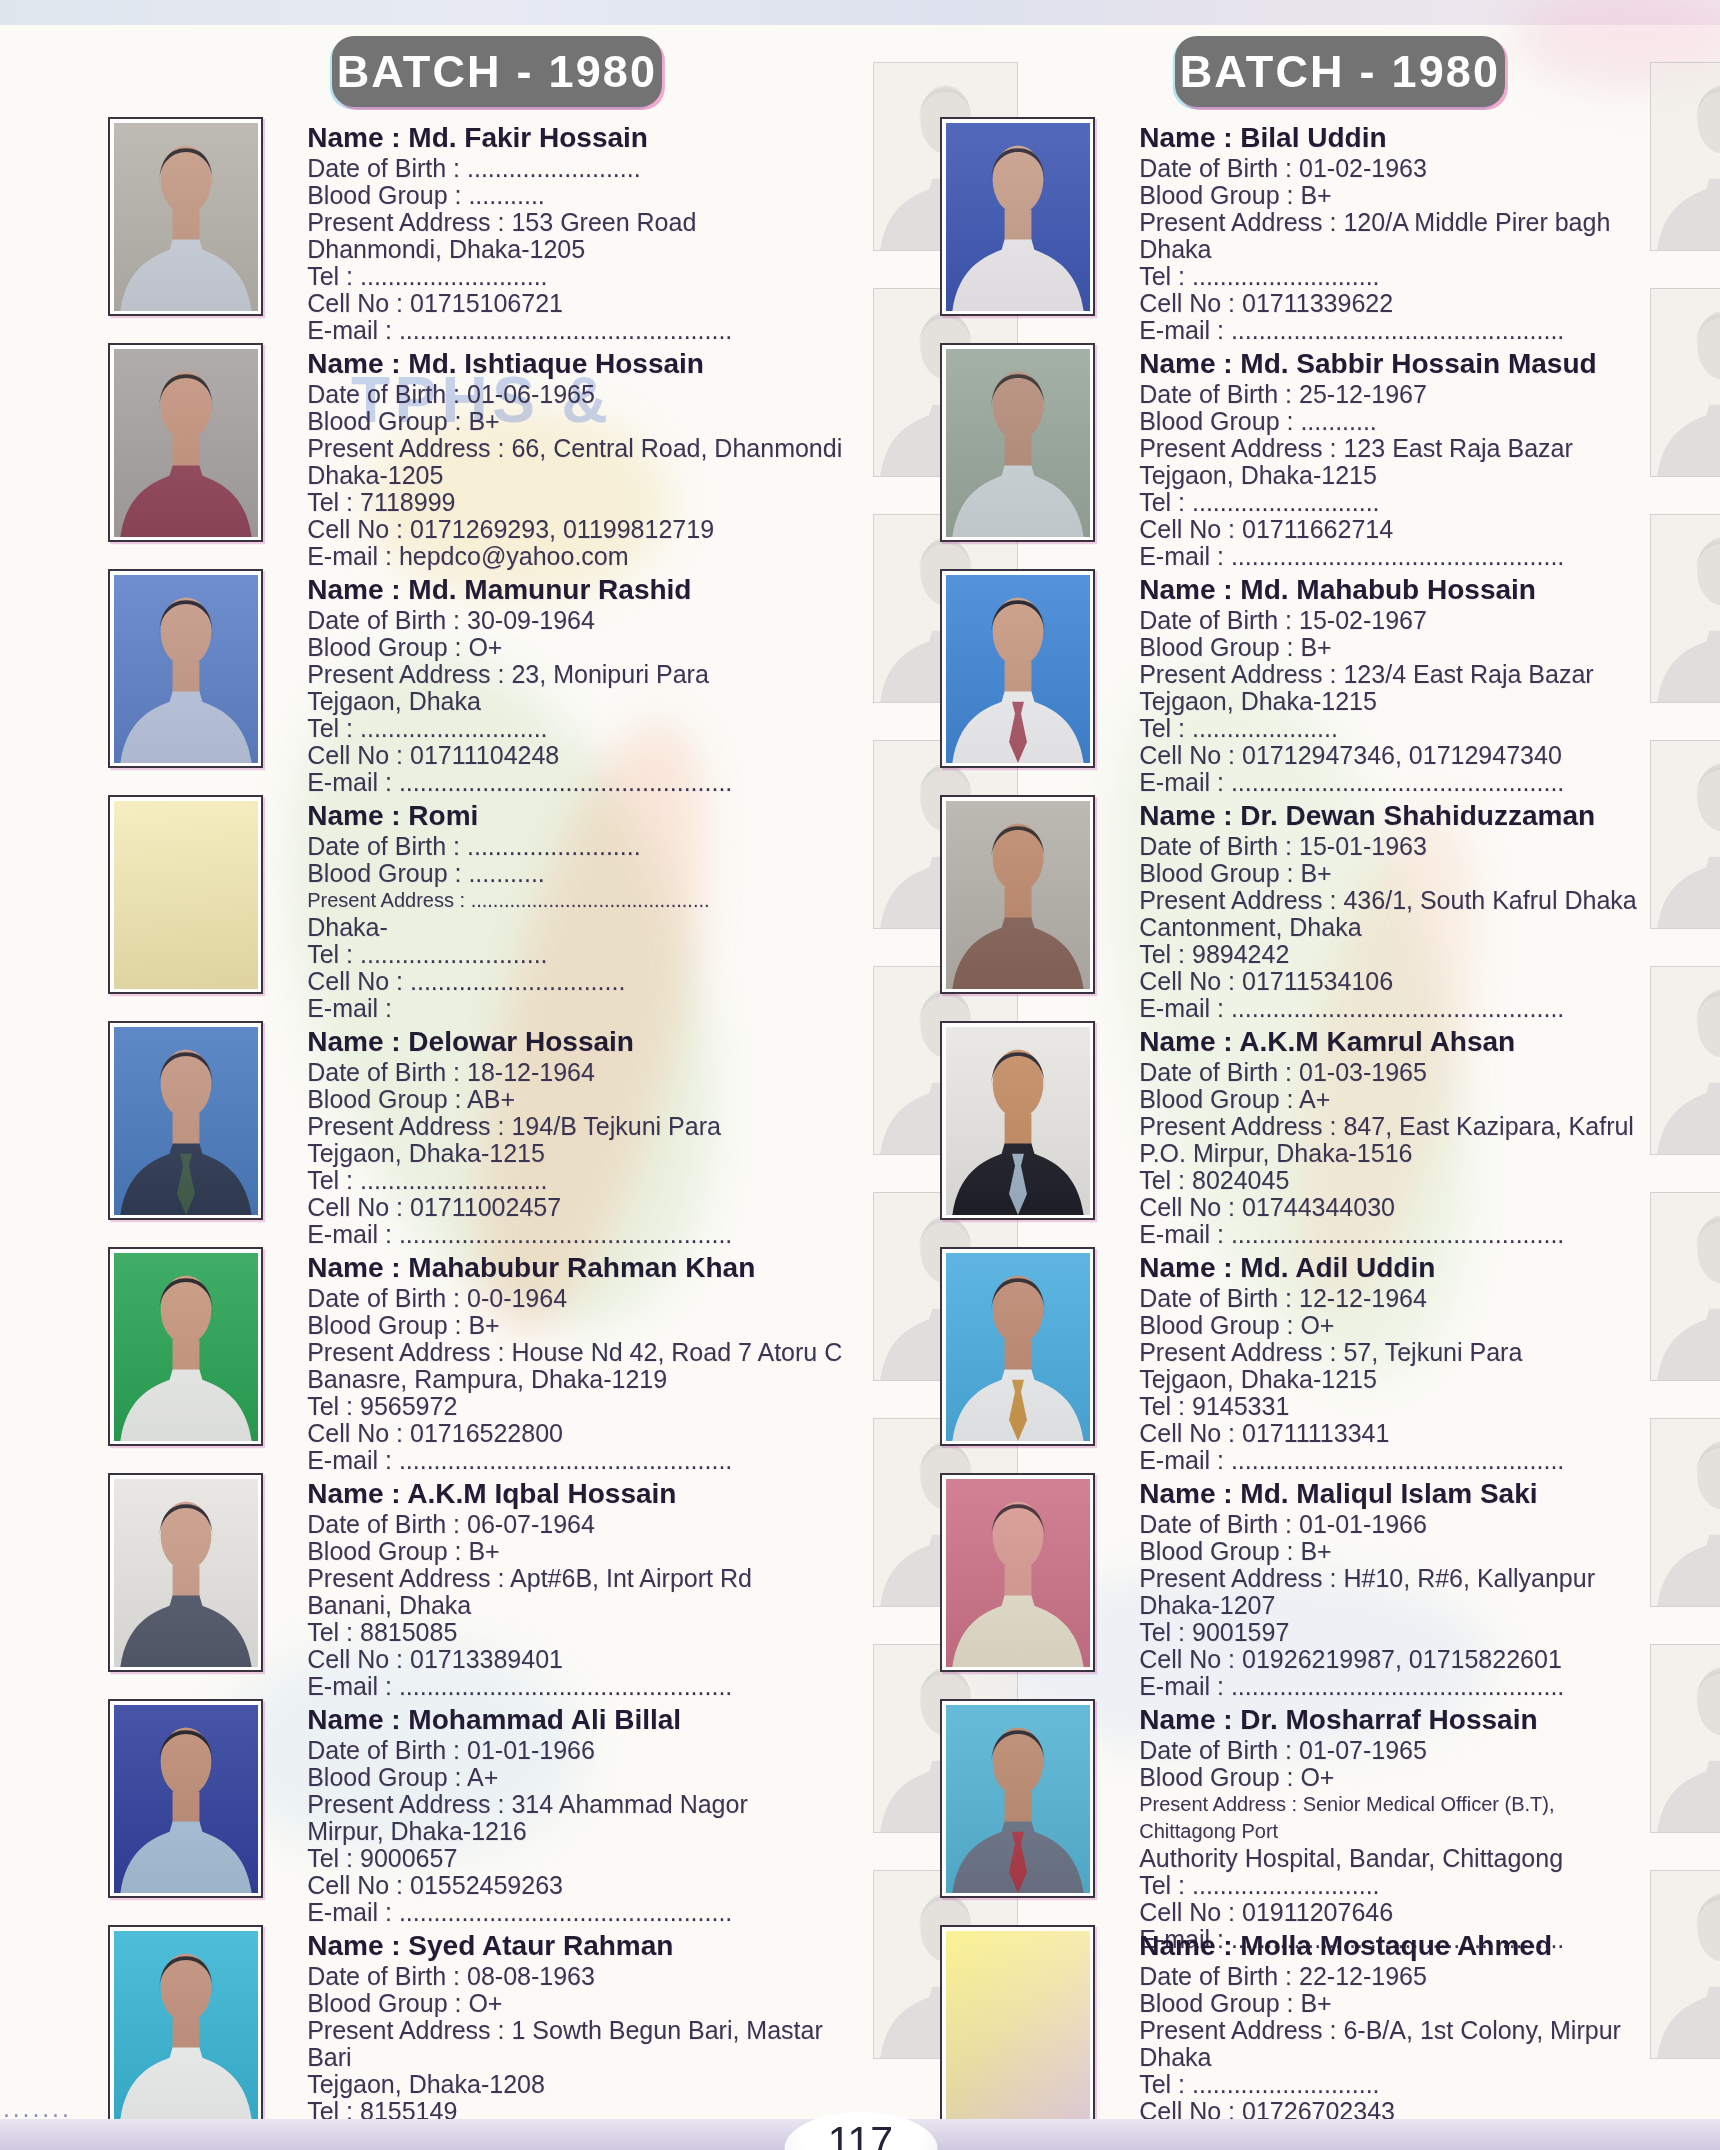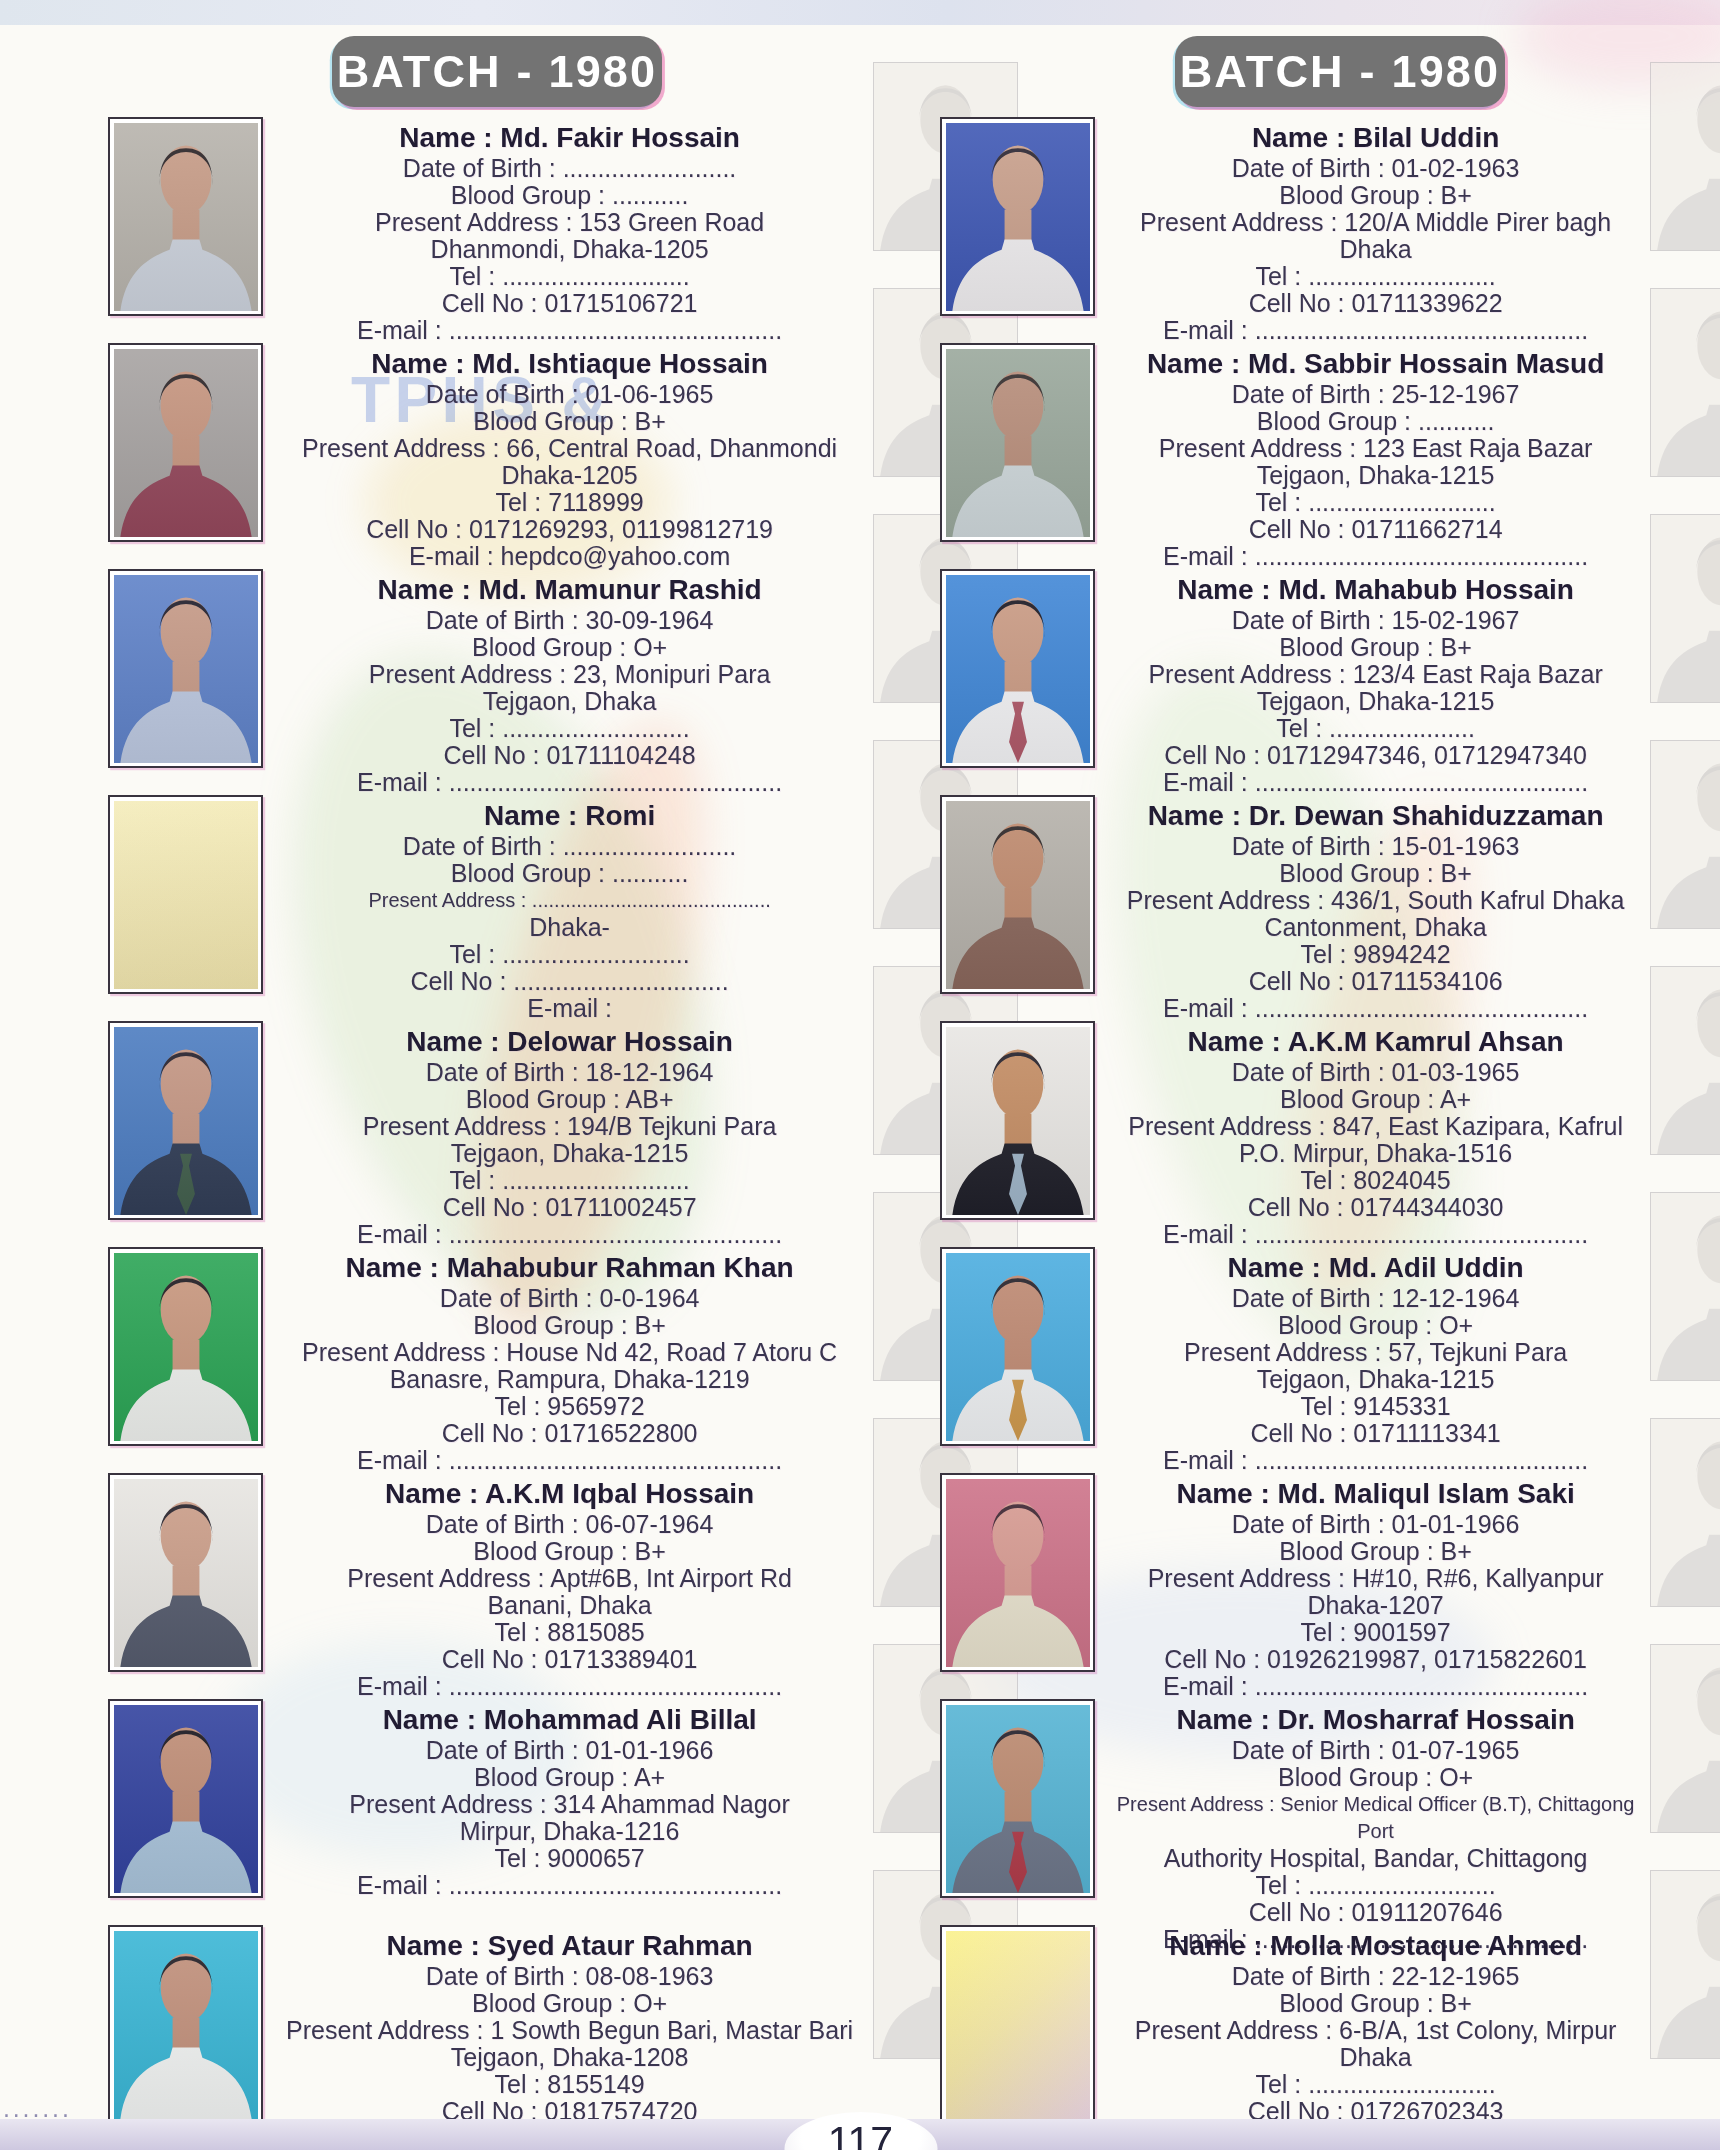--- a/index.html
+++ b/index.html
@@ -45,21 +45,21 @@
   .photo{
     flex:none;margin-left:41px;width:144px;height:188px;padding:3.6px;background:#fff;
     border:2.2px solid #39333f;box-shadow:2.2px 2.2px 0 rgba(200,60,160,.25);
     position:relative;z-index:2;
   }
   .col-1 .photo{margin-left:35px;}
   .photo-img{width:100%;height:100%;overflow:hidden;position:relative;background:#cfcdc8;}
   .photo-img svg{position:absolute;inset:0;width:100%;height:100%;}
   .photo-img::after{content:"";position:absolute;inset:0;
     background:linear-gradient(180deg,rgba(255,255,255,.10),rgba(0,0,0,.08));}
-  .details{flex:1;padding:2.9px 47px 0 19px;text-align:center;z-index:1;}
+  .details{flex:1;padding:2.9px 47px 0 19px;text-align:left;z-index:1;margin-left:25px;}
   .line{font-size:25px;line-height:27px;color:#3a3550;
     text-shadow:0.7px 0.7px 0 rgba(180,120,200,.14);}
   .line.name{font-size:28px;line-height:35px;font-weight:bold;color:#211c33;}
   .line.small{font-size:20px;}
   .ghost{
     position:absolute;top:-55px;width:143px;height:187px;z-index:0;
     border:1.5px solid rgba(130,125,140,.28);background:rgba(238,235,230,.6);
   }
   .col-0 .ghost{right:-114px;}
   .col-1 .ghost{right:-111px;}
@@ -502,20 +502,24 @@
         <span>314 Ahammad Nagor</span>
       </div>
       <div class="line">
         <span>Mirpur, Dhaka-1216</span>
       </div>
       <div class="line">
         <span>Tel :</span>
         <span>9000657</span>
       </div>
       <div class="line">
+        <span>Cell No :</span>
+        <span>01552459263</span>
+      </div>
+      <div class="line">
         <span>E-mail :</span>
         <span>................................................</span>
       </div>
     </div>
     <div class="ghost">
       <svg viewBox="0 0 96 126" preserveAspectRatio="xMidYMax meet">
         <path d="M4 126 C8 98 24 90 37 85 L39 78 L57 78 L59 85 C72 90 88 98 92 126 Z" fill="#8f8c96"></path>
         <ellipse cx="48" cy="38" rx="17" ry="23" fill="#a39d9a"></ellipse>
         <path d="M30 42 C29 12 67 12 66 42 C66 26 60 17 48 17 C36 17 30 26 30 42 Z" fill="#6f6a72"></path>
       </svg>

